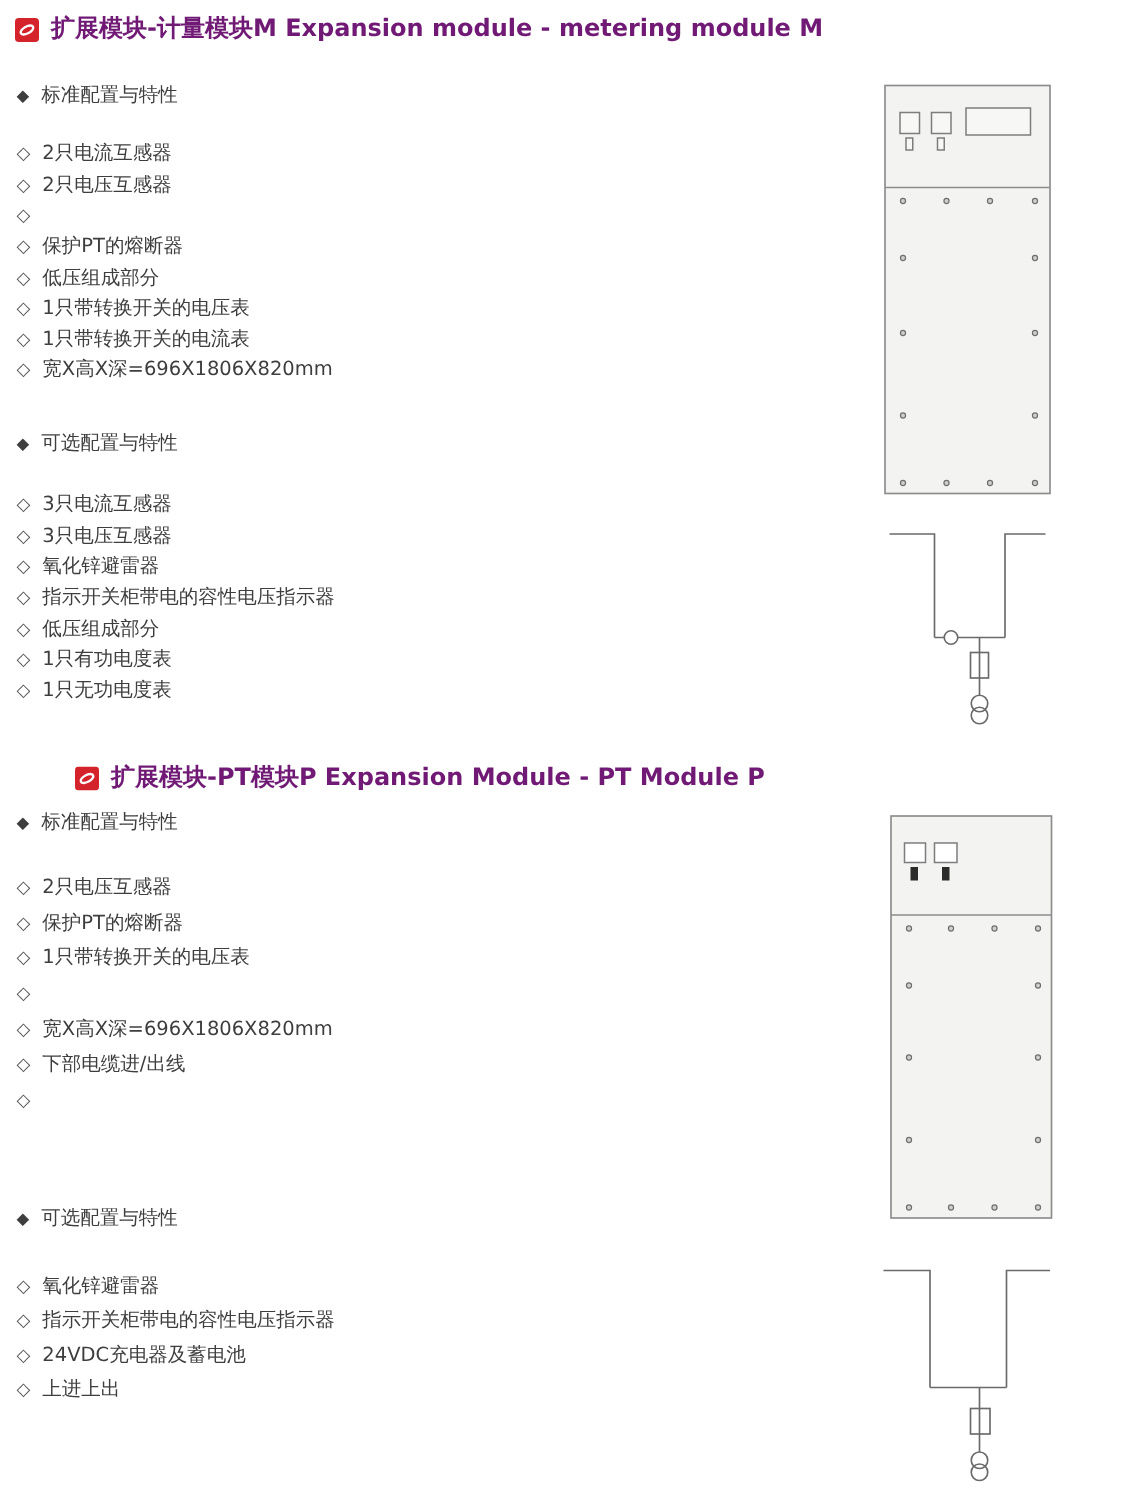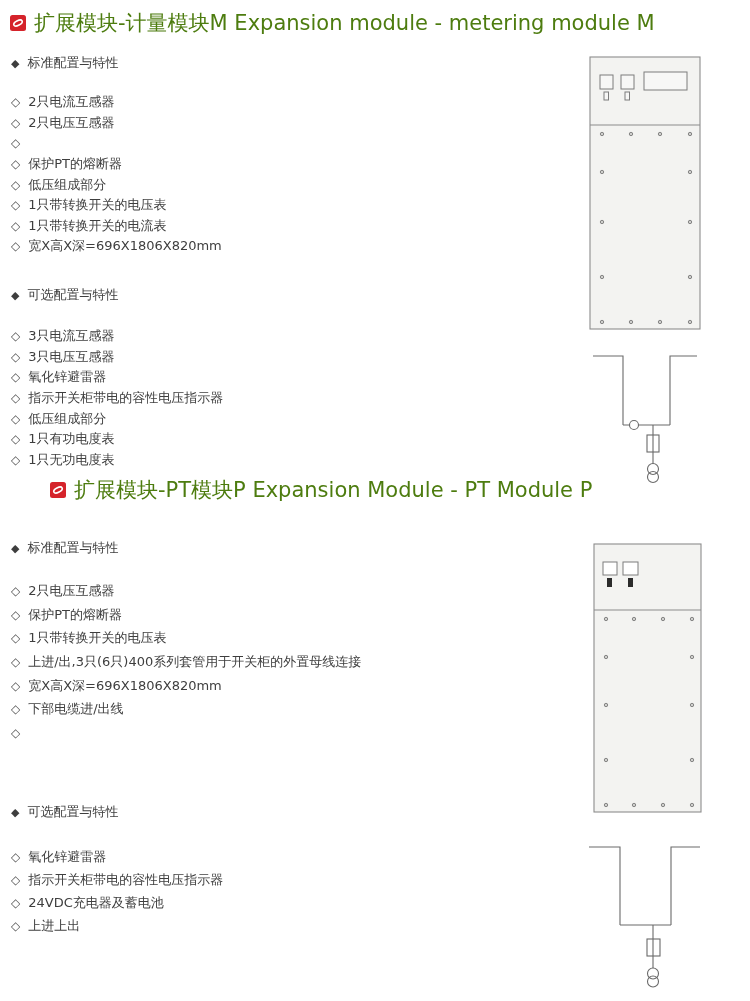--- a/index.html
+++ b/index.html
@@ -1,21 +1,21 @@
 <!DOCTYPE html>
 <html><head>
 <meta charset="utf-8">
 <style>
   * { box-sizing: border-box; }
   html,body { margin:0; padding:0; background:#fff; }
   body { font-family:"DejaVu Sans","Liberation Sans",sans-serif; }
   .page { position:relative; width:750px; height:1001px; background:#ffffff; overflow:hidden; }
 
   .sec-header { position:absolute; left:10px; display:flex; align-items:center; gap:8px; }
-  .sec-title { font-size:21px; font-weight:normal; color:#4d7c0f; white-space:nowrap; }
+  .sec-title { font-size:16px; font-weight:bold; color:#701a75; white-space:nowrap; }
   .logo { width:16px; height:16px; flex:0 0 auto; }
 
   .subheading { position:absolute; left:11px; display:flex; align-items:center; gap:8px;
                 font-size:13px; color:#3e3e3e; }
   .subheading .b { font-size:11px; color:#3e3e3e; }
 
   .list { position:absolute; left:11px; }
   .item { display:flex; align-items:center; gap:8px; font-size:13px; color:#3e3e3e; white-space:nowrap; }
   .item .b { font-size:12px; color:#555; }
   .lh20 .item { height:20.6px; }
@@ -105,21 +105,21 @@
     <div class="item">
         <span class="b">◇</span>
         <span>1只有功电度表</span>
       </div>
     <div class="item">
         <span class="b">◇</span>
         <span>1只无功电度表</span>
       </div>
   </div>
 
-  <div class="sec-header" style="top:476px;padding-left:40px;">
+  <div class="sec-header" style="top:508px;padding-left:40px;">
     <svg class="logo" viewBox="0 0 16 16">
       <rect width="16" height="16" rx="2.5" fill="#d5232b"></rect>
       <ellipse cx="8" cy="8" rx="4.6" ry="2.3" fill="none" stroke="#ffffff" stroke-width="1.6" transform="rotate(-28 8 8)"></ellipse>
     </svg>
     <span class="sec-title">扩展模块-PT模块P Expansion Module - PT Module P</span>
   </div>
 
   <div class="subheading" style="top:539px;">
     <span class="b">◆</span>
     <span>标准配置与特性</span>
@@ -133,21 +133,20 @@
     <div class="item">
         <span class="b">◇</span>
         <span>保护PT的熔断器</span>
       </div>
     <div class="item">
         <span class="b">◇</span>
         <span>1只带转换开关的电压表</span>
       </div>
     <div class="item">
         <span class="b">◇</span>
-        <span>上进/出,3只(6只)400系列套管用于开关柜的外置母线连接</span>
       </div>
     <div class="item">
         <span class="b">◇</span>
         <span>宽X高X深=696X1806X820mm</span>
       </div>
     <div class="item">
         <span class="b">◇</span>
         <span>下部电缆进/出线</span>
       </div>
     <div class="item">

